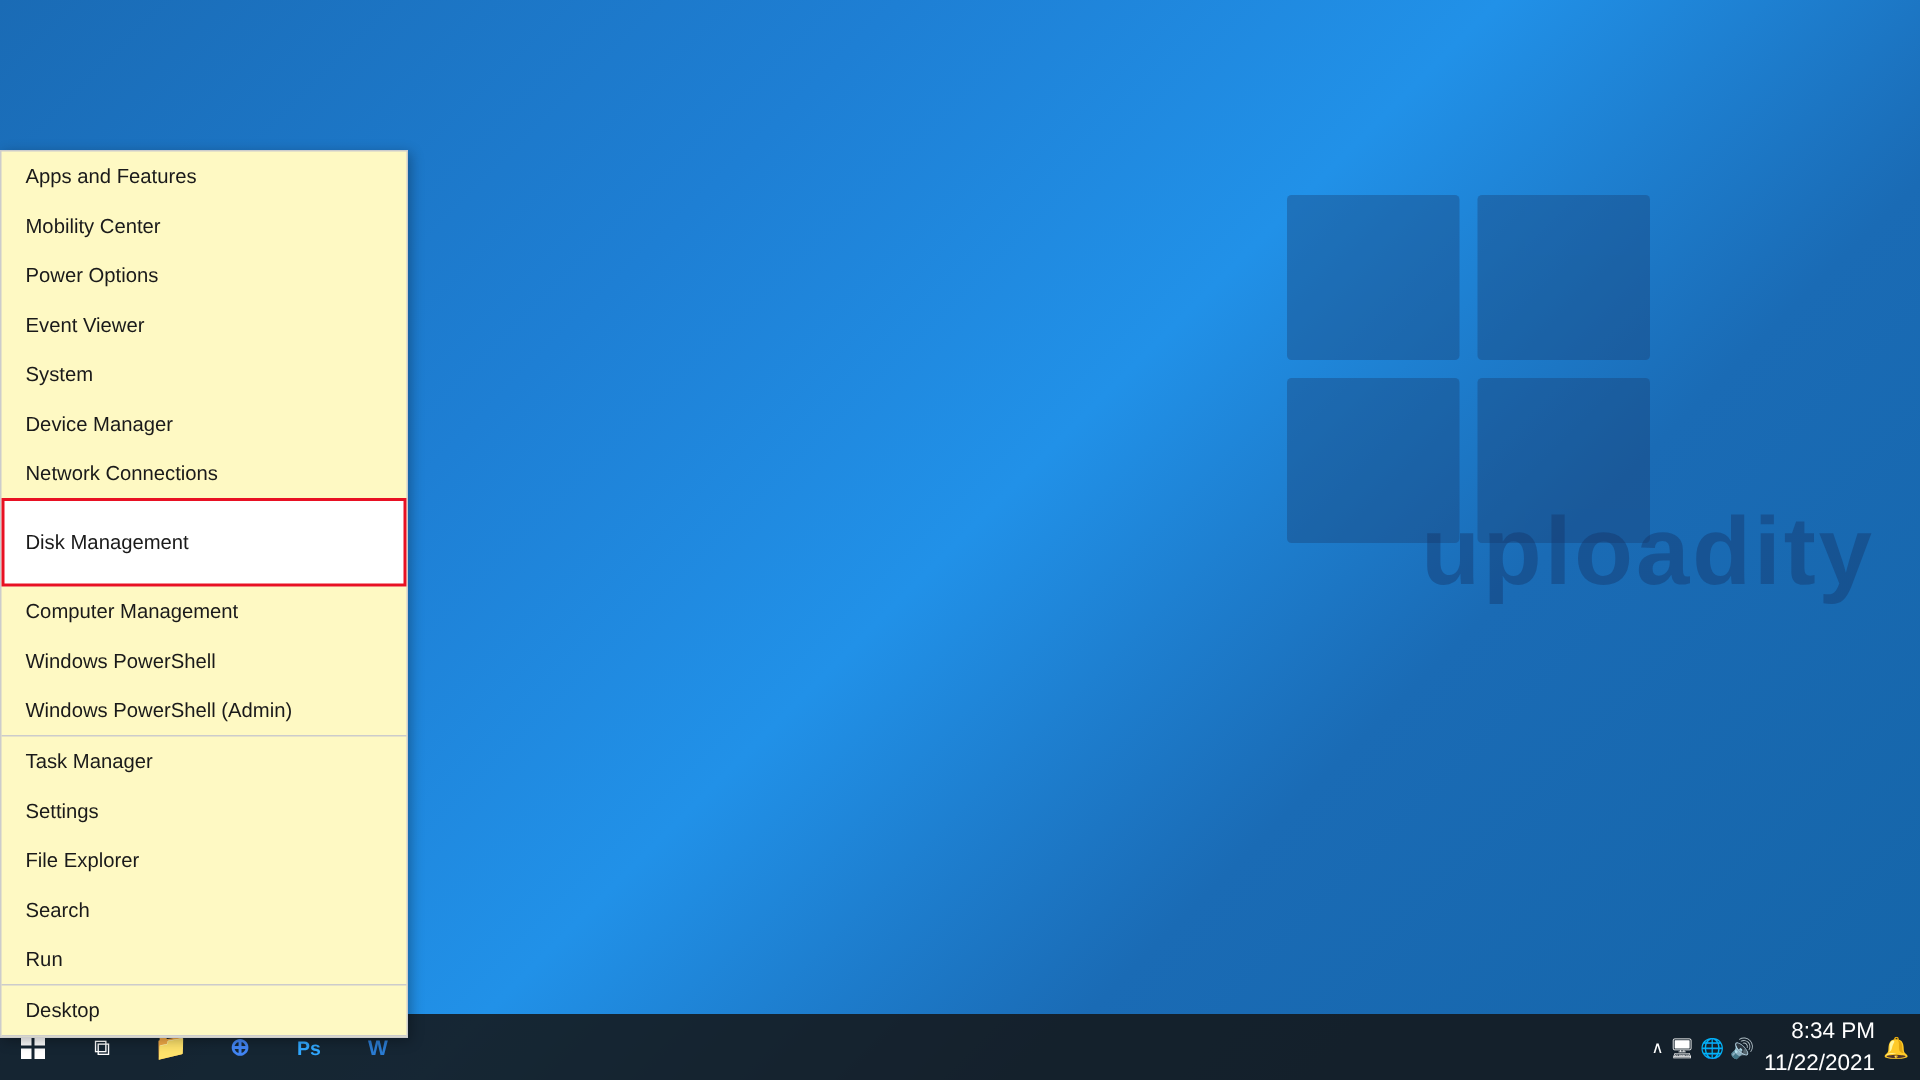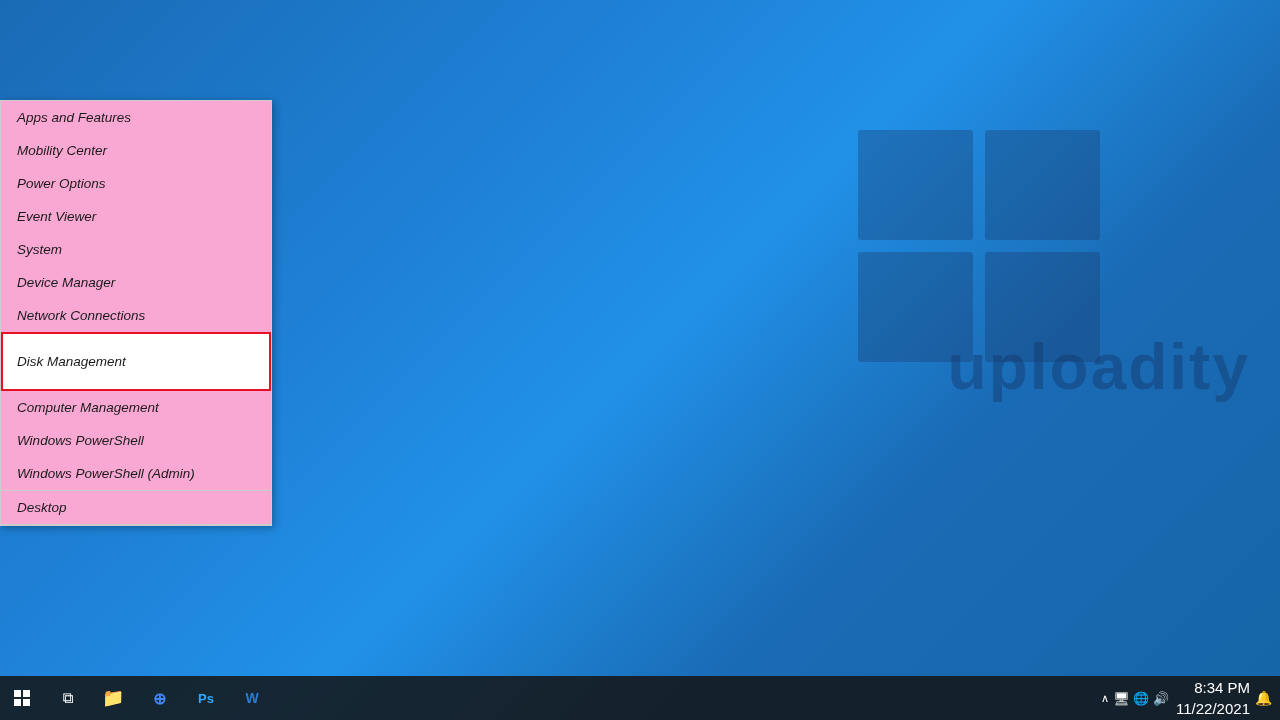--- a/index.html
+++ b/index.html
@@ -45,25 +45,24 @@
       color: rgba(20, 50, 100, 0.4);
       letter-spacing: 2px;
     }
 
     
     .context-menu {
       position: absolute;
       left: 0;
       top: 100px;
       width: 272px;
-      background: #f9a8d4;
+      background: #fef9c3;
       border: 1px solid #ccc;
       box-shadow: 2px 2px 8px rgba(0,0,0,0.3);
       z-index: 100;
-      font-style: italic;
     }
 
     .menu-section {
       border-bottom: 1px solid #ccc;
     }
 
     .menu-item {
       display: flex;
       align-items: center;
       justify-content: space-between;
@@ -195,20 +194,37 @@
       <span>Computer Management</span>
     </div>
     <div class="menu-item">
       <span>Windows PowerShell</span>
     </div>
     <div class="menu-item">
       <span>Windows PowerShell (Admin)</span>
     </div>
   </div>
 
+  <div class="menu-section">
+    <div class="menu-item">
+      <span>Task Manager</span>
+    </div>
+    <div class="menu-item">
+      <span>Settings</span>
+    </div>
+    <div class="menu-item">
+      <span>File Explorer</span>
+    </div>
+    <div class="menu-item">
+      <span>Search</span>
+    </div>
+    <div class="menu-item">
+      <span>Run</span>
+    </div>
+  </div>
 
   <div class="menu-section">
     <div class="menu-item">
       <span>Desktop</span>
     </div>
   </div>
 </div>
 
 <div class="taskbar">
   <div class="taskbar-left">

